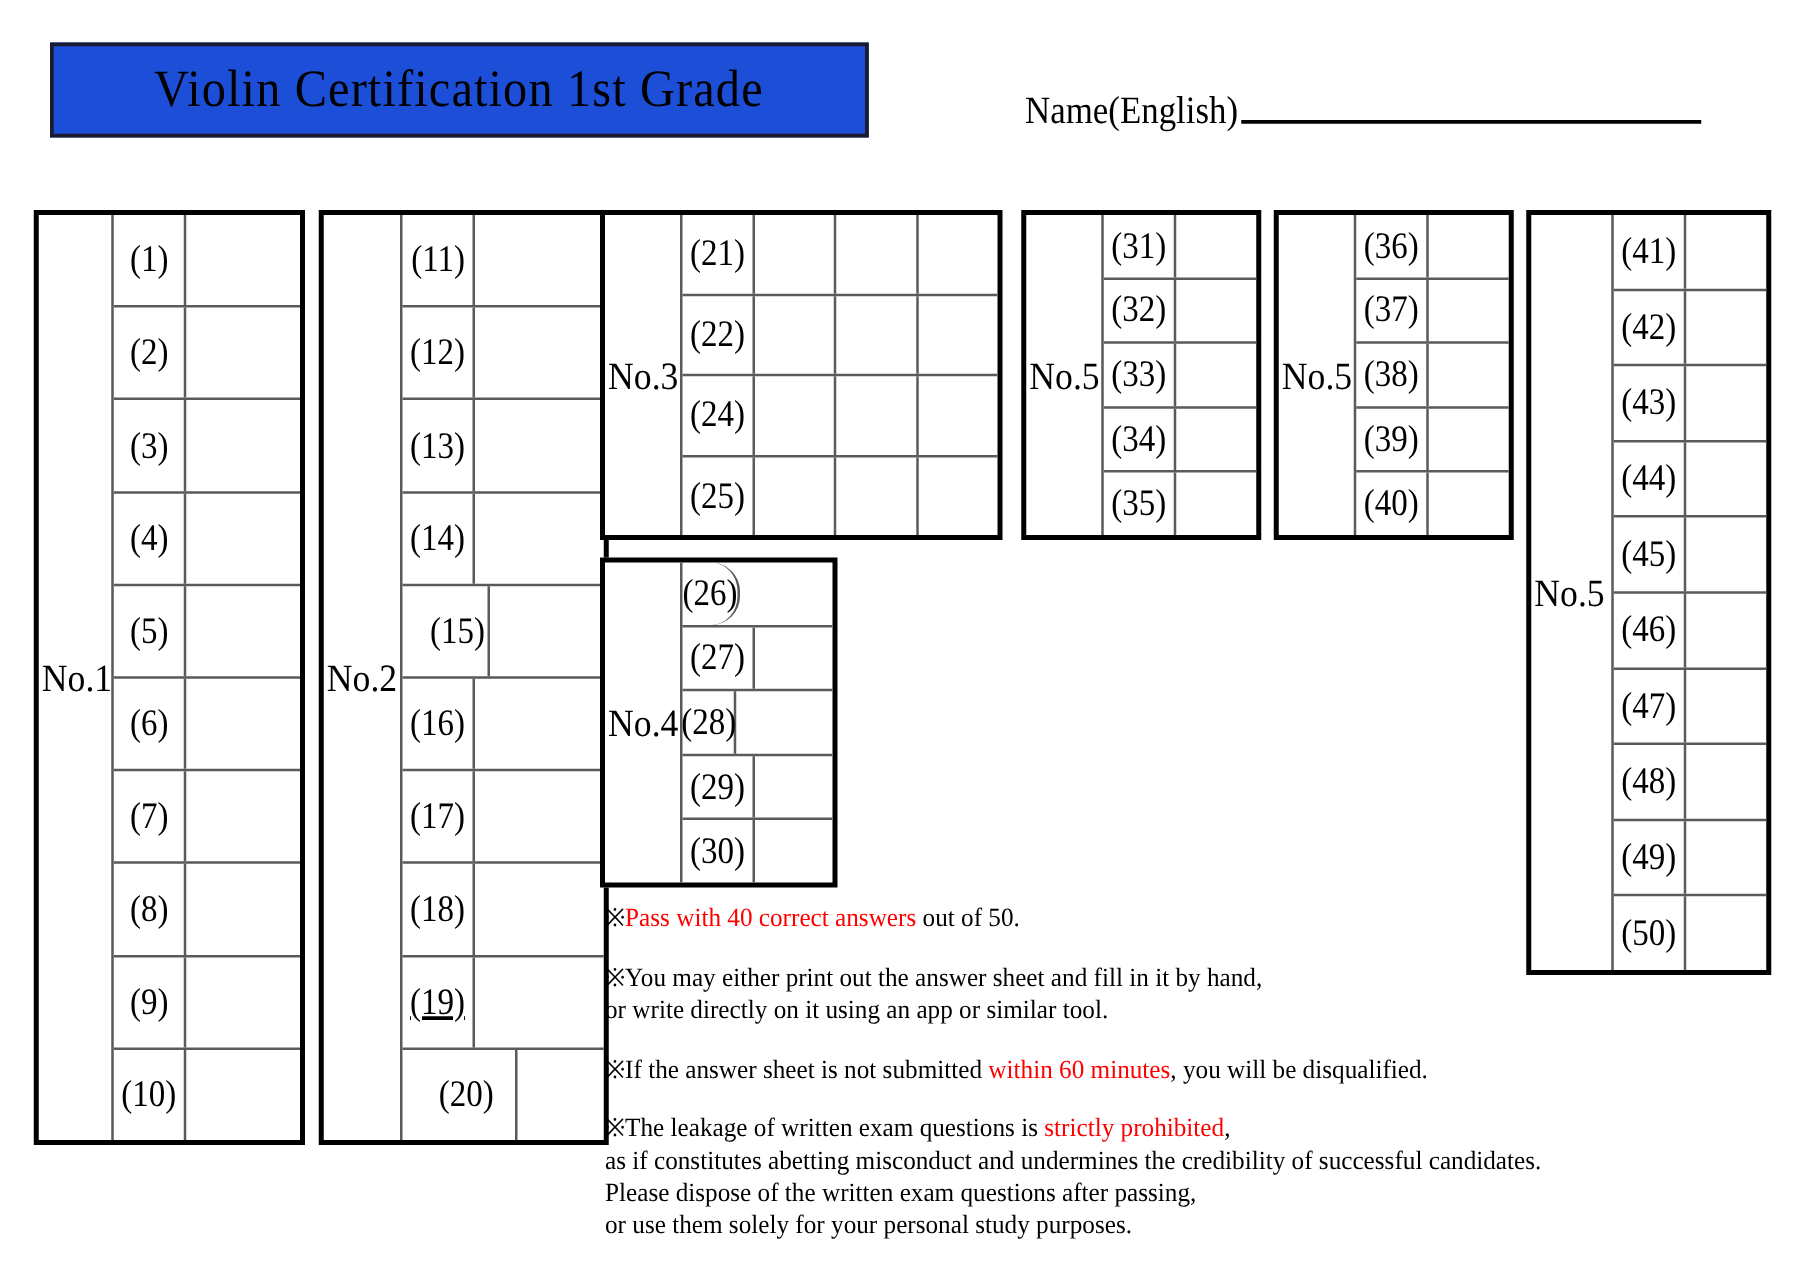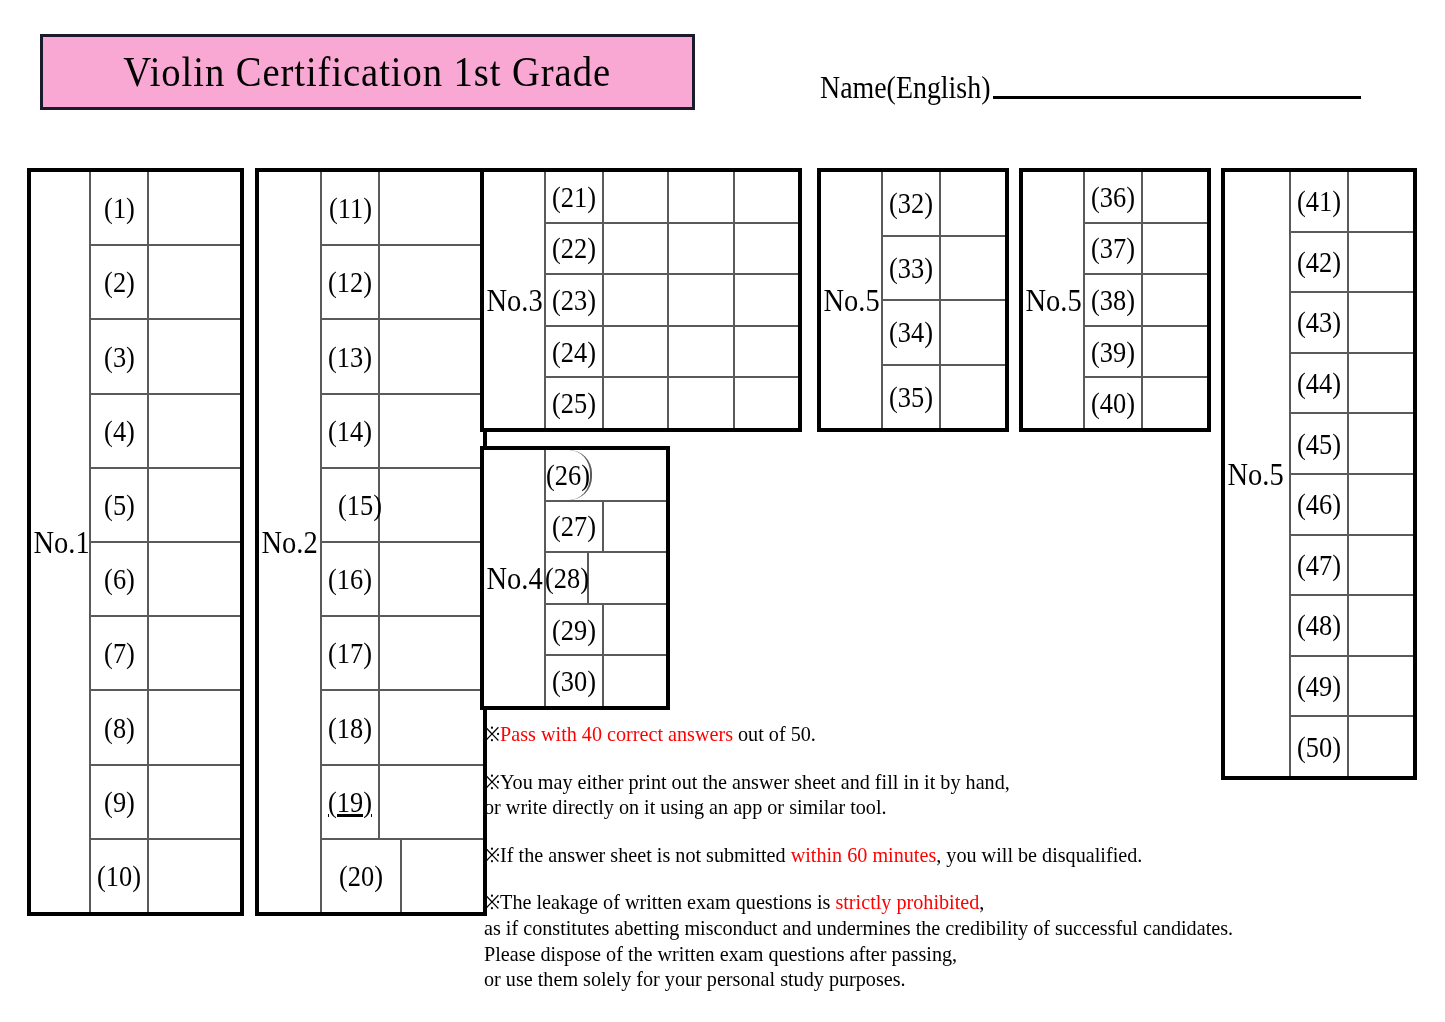--- a/index.html
+++ b/index.html
@@ -20,21 +20,21 @@
   #header { position: absolute; left: 0; top: 0; width: 1445px; height: 160px; }
 
   #title-box {
     position: absolute;
     left: 40px;
     top: 34px;
     width: 655px;
     height: 76px;
     border: 3px solid #1b1b2e;
     box-sizing: border-box;
-    background: #f9a8d4;
+    background: #1d4ed8;
     display: flex;
     align-items: center;
     justify-content: center;
   }
   #title-text {
     font-size: 42px;
     line-height: 1;
     letter-spacing: 1px;
     white-space: nowrap;
     transform: scaleX(0.92);
@@ -248,21 +248,21 @@
           </div>
           <div class="write-cell"></div>
         </div>
         <div class="ans-row">
           <div class="num-cell" style="width: 58px;">
             <div class="num-text">(14)</div>
           </div>
           <div class="write-cell"></div>
         </div>
         <div class="ans-row">
-          <div class="num-cell" style="width: 58px; padding-left: 20px;">
+          <div class="num-cell" style="width: 70px; padding-left: 20px;">
             <div class="num-text">(15)</div>
           </div>
           <div class="write-cell"></div>
         </div>
         <div class="ans-row">
           <div class="num-cell" style="width: 58px;">
             <div class="num-text">(16)</div>
           </div>
           <div class="write-cell"></div>
         </div>
@@ -278,21 +278,21 @@
           </div>
           <div class="write-cell"></div>
         </div>
         <div class="ans-row">
           <div class="num-cell" style="width: 58px; text-decoration: underline;">
             <div class="num-text">(19)</div>
           </div>
           <div class="write-cell"></div>
         </div>
         <div class="ans-row">
-          <div class="num-cell" style="width: 80px;">
+          <div class="num-cell" style="width: 80px; margin-left: 12px;">
             <div class="num-text">(20)</div>
           </div>
           <div class="write-cell"></div>
         </div>
       </div>
     </div>
     <div class="ans-table" style="left: 480px; top: 168px; width: 322px; height: 264px;">
       <div class="sec-label-cell" style="width: 62px;">
         <div class="sec-label">No.3</div>
       </div>
@@ -308,28 +308,20 @@
         <div class="ans-row">
           <div class="num-cell" style="width: 58px;">
             <div class="num-text">(22)</div>
           </div>
           <div class="write-cell"></div>
           <div class="write-cell"></div>
           <div class="write-cell"></div>
         </div>
         <div class="ans-row">
           <div class="num-cell" style="width: 58px;">
-            <div class="num-text">(23)</div>
-          </div>
-          <div class="write-cell"></div>
-          <div class="write-cell"></div>
-          <div class="write-cell"></div>
-        </div>
-        <div class="ans-row">
-          <div class="num-cell" style="width: 58px;">
             <div class="num-text">(24)</div>
           </div>
           <div class="write-cell"></div>
           <div class="write-cell"></div>
           <div class="write-cell"></div>
         </div>
         <div class="ans-row">
           <div class="num-cell" style="width: 58px;">
             <div class="num-text">(25)</div>
           </div>
@@ -374,20 +366,26 @@
           </div>
           <div class="write-cell"></div>
         </div>
       </div>
     </div>
     <div class="ans-table" style="left: 817px; top: 168px; width: 192px; height: 264px;">
       <div class="sec-label-cell" style="width: 62px;">
         <div class="sec-label">No.5</div>
       </div>
       <div class="rows-wrap">
+        <div class="ans-row">
+          <div class="num-cell" style="width: 58px;">
+            <div class="num-text">(31)</div>
+          </div>
+          <div class="write-cell"></div>
+        </div>
         <div class="ans-row">
           <div class="num-cell" style="width: 58px;">
             <div class="num-text">(32)</div>
           </div>
           <div class="write-cell"></div>
         </div>
         <div class="ans-row">
           <div class="num-cell" style="width: 58px;">
             <div class="num-text">(33)</div>
           </div>

